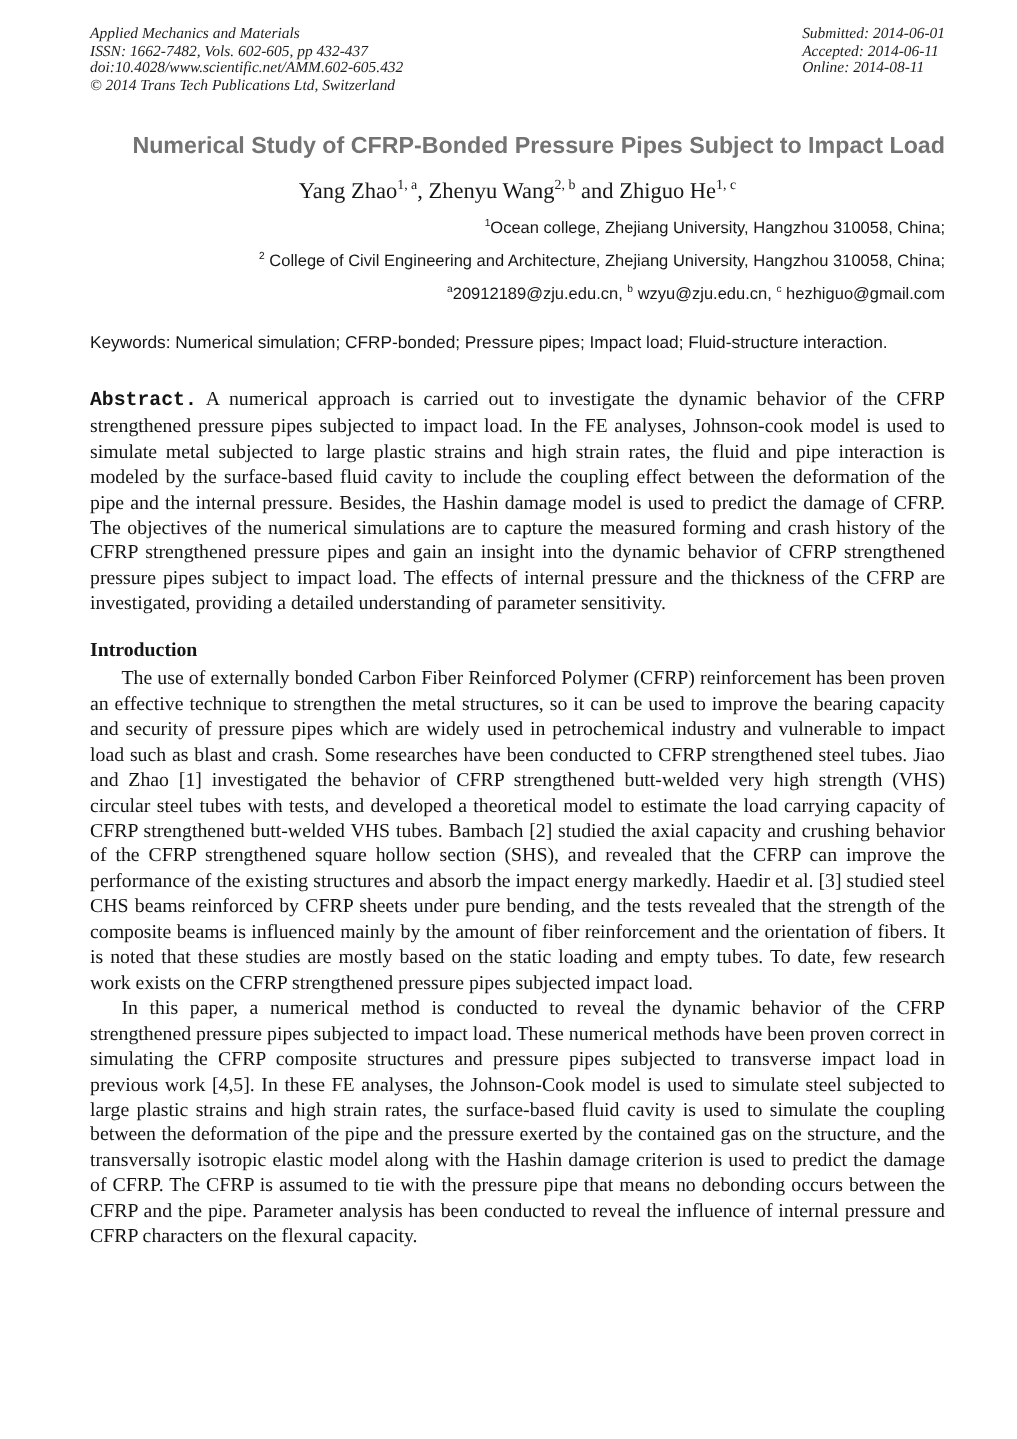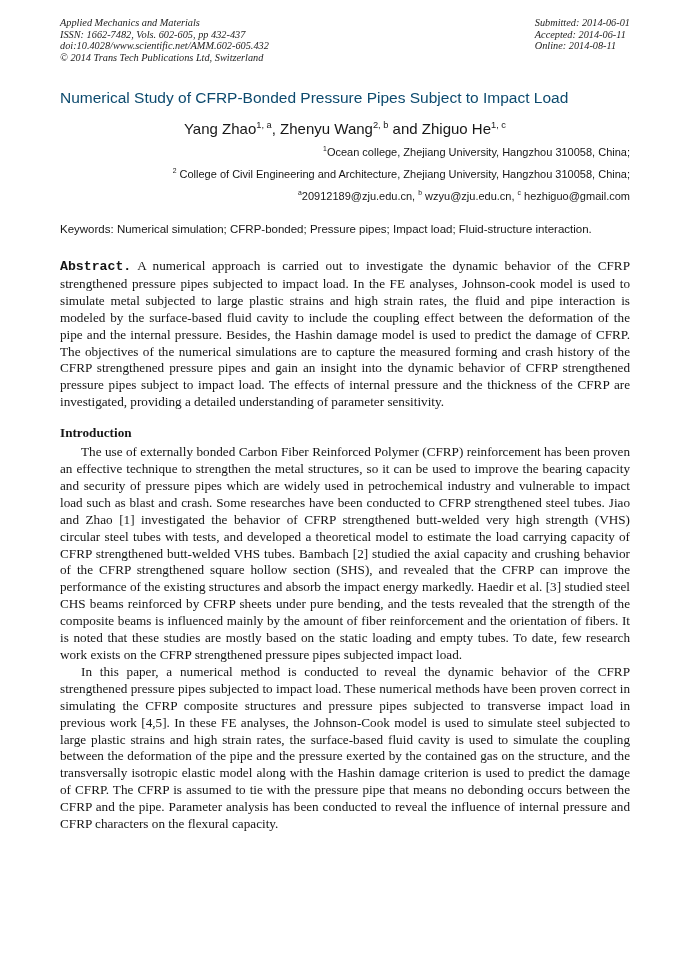--- a/index.html
+++ b/index.html
@@ -24,31 +24,31 @@
     justify-content: space-between;
     font-style: italic;
     font-size: 10.3px;
     line-height: 11.6px;
     color: #1c1c1c;
   }
   .hdr-right { text-align: left; }
   
   .title {
     margin-top: 25px;
-    text-align: left;
+    text-align: right;
     font-family: "Liberation Sans", sans-serif;
-    font-weight: normal;
+    font-weight: bold;
     font-size: 15.5px;
     line-height: 19px;
-    color: #0c4a6e;
+    color: #737373;
   }
   .authors {
     margin-top: 12px;
     text-align: center;
-    font-family: Liberation Sans, sans-serif;
+    font-family: Liberation Serif, serif;
     font-size: 15px;
     line-height: 19px;
   }
   .affil, .emails {
     text-align: right;
     font-family: "Liberation Sans", sans-serif;
     font-size: 11px;
     line-height: 14px;
   }
   .affil-1 { margin-top: 7px; }

